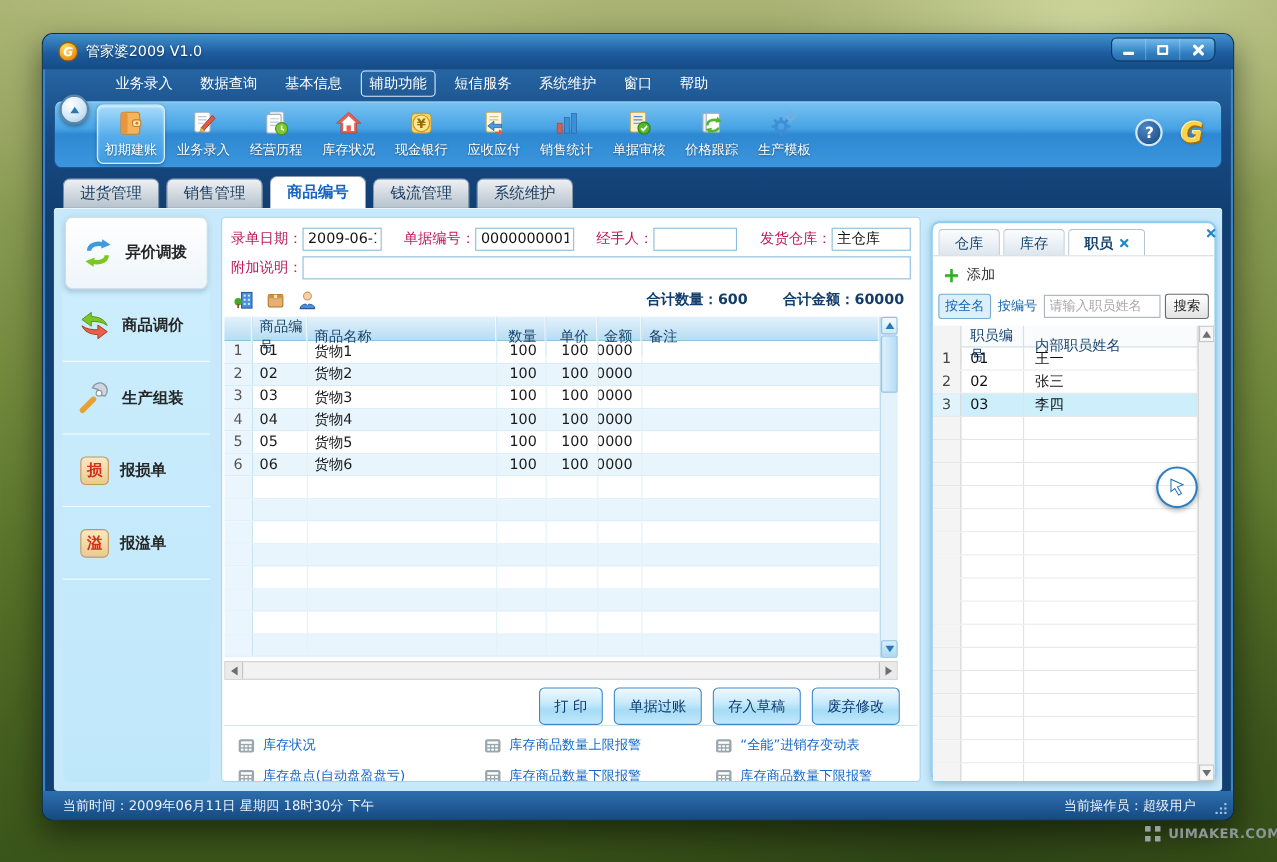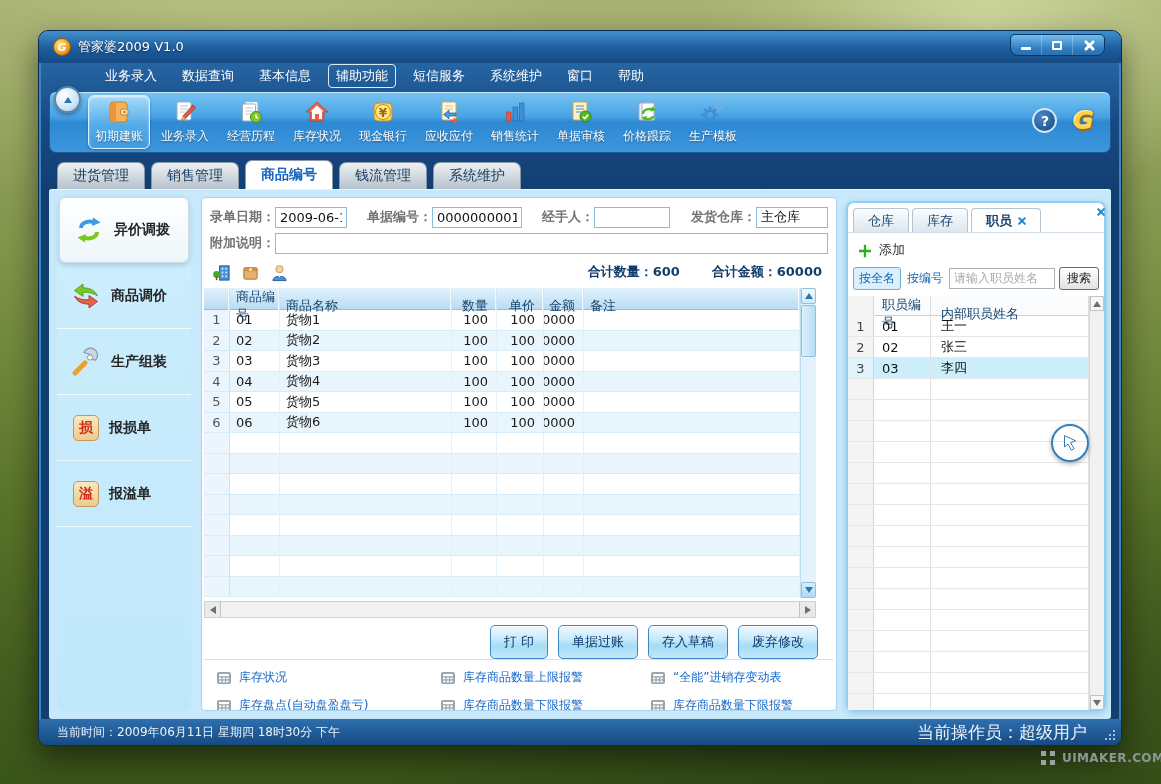--- a/index.html
+++ b/index.html
@@ -68,21 +68,21 @@
   .sitem .slbl{font-size:14px;font-weight:bold;color:#262626;white-space:nowrap}
   .sitem.selected{background:linear-gradient(180deg,#ffffff,#eef5fa);border:1px solid #d4dbe2;border-radius:7px;margin:0 2px;box-shadow:0 2px 5px rgba(40,80,120,.25)}
   .sicon{width:30px;height:30px;flex:0 0 30px}
   .charbox{width:26px;height:26px;margin-left:2px;background:linear-gradient(180deg,#f9e8c4,#eccb8d);border:1px solid #c09858;border-radius:5px;
     color:#d03018;font-size:14px;font-weight:bold;display:flex;align-items:center;justify-content:center}
   
   .main{position:absolute;left:152px;top:8px;width:636px;height:514px;background:#fff;border:1px solid #a9d3ec;border-radius:4px;overflow:hidden}
   .formrow{display:flex;align-items:center;margin:8px 8px 0 8px;height:22px}
   .formrow.second{margin-top:4px}
   .fgroup{display:flex;align-items:center}
-  .flabel{font-size:13px;font-weight:700;color:#737373;white-space:nowrap}
+  .flabel{font-size:13px;font-weight:400;color:#be185d;white-space:nowrap}
   .finput{height:21px;border:1px solid #8abcdc;font-size:13px;color:#111;padding:0 4px;background:#fff}
   .iconrow{display:flex;align-items:center;margin:5px 10px 0 10px;height:26px;gap:10px}
   .mini{width:19px;height:19px}
   .tot{font-size:13px;font-weight:600;color:#123c6b;white-space:nowrap}
   .tot.first{margin-left:auto}
   .tot.gap{margin-left:22px;margin-right:4px}
   
   .gtable{position:relative;margin:3px 0 0 2px;width:612px;height:310px}
   .gt-head{display:grid;grid-template-columns:26px 50px 172px 45px 47px 40px 1fr;width:596px;height:22px;
     background:linear-gradient(180deg,#e2f2fc,#b9dcf2);border-bottom:1px solid #8fc1e0}
@@ -148,21 +148,21 @@
   .rt-scroll{position:absolute;right:0;top:0;bottom:0;width:15px;background:#f1f1f1;border-left:1px solid #d8d8d8}
   .gbox{position:absolute;left:0;width:14px;height:15px;background:#f6f6f6;border:1px solid #c4c4c4;display:flex;align-items:center;justify-content:center}
   .gbox.top{top:0}.gbox.bottom{bottom:0}
   .cursor-badge{position:absolute;right:15px;top:128px;width:38px;height:38px;border-radius:50%;
     background:radial-gradient(circle at 32% 28%,#eaf7ff,#8cc8ee 55%,#45a86e0 70%,#3c92d8);border:2px solid #2d7fc0;
     box-shadow:0 2px 5px rgba(0,0,0,.3);display:flex;align-items:center;justify-content:center}
   
   .statusbar{height:26px;display:flex;align-items:center;background:linear-gradient(180deg,#2e6fae,#164a82);
     border-radius:0 0 9px 9px;padding:0 20px 0 18px;position:relative}
   .sb-left{color:#eaf2fa;font-size:12px}
-  .sb-right{color:#eaf2fa;font-size:17px;margin-left:auto;margin-right:14px}
+  .sb-right{color:#eaf2fa;font-size:12px;margin-left:auto;margin-right:14px}
   .grip{position:absolute;right:6px;bottom:5px;width:12px;height:12px}
   .grip::after{content:"";position:absolute;right:0;bottom:0;width:2px;height:2px;background:#9cc2e0;
     box-shadow:-4px 0 0 #9cc2e0,-8px 0 0 #9cc2e0,0 -4px 0 #9cc2e0,-4px -4px 0 #9cc2e0,0 -8px 0 #9cc2e0}
   
   .watermark{position:absolute;left:1041px;top:751px;display:flex;align-items:center;color:#8d9797;font-size:12px;font-weight:bold;letter-spacing:.4px}
   .wm-icon{position:relative;width:15px;height:14px;margin-right:6px}
   .wm-icon::before{content:"";position:absolute;left:0;top:0;width:5px;height:5px;background:#98a2a2;
     box-shadow:9px 0 0 #98a2a2,0 9px 0 #98a2a2,9px 9px 0 #98a2a2}
 </style>
 </head>

